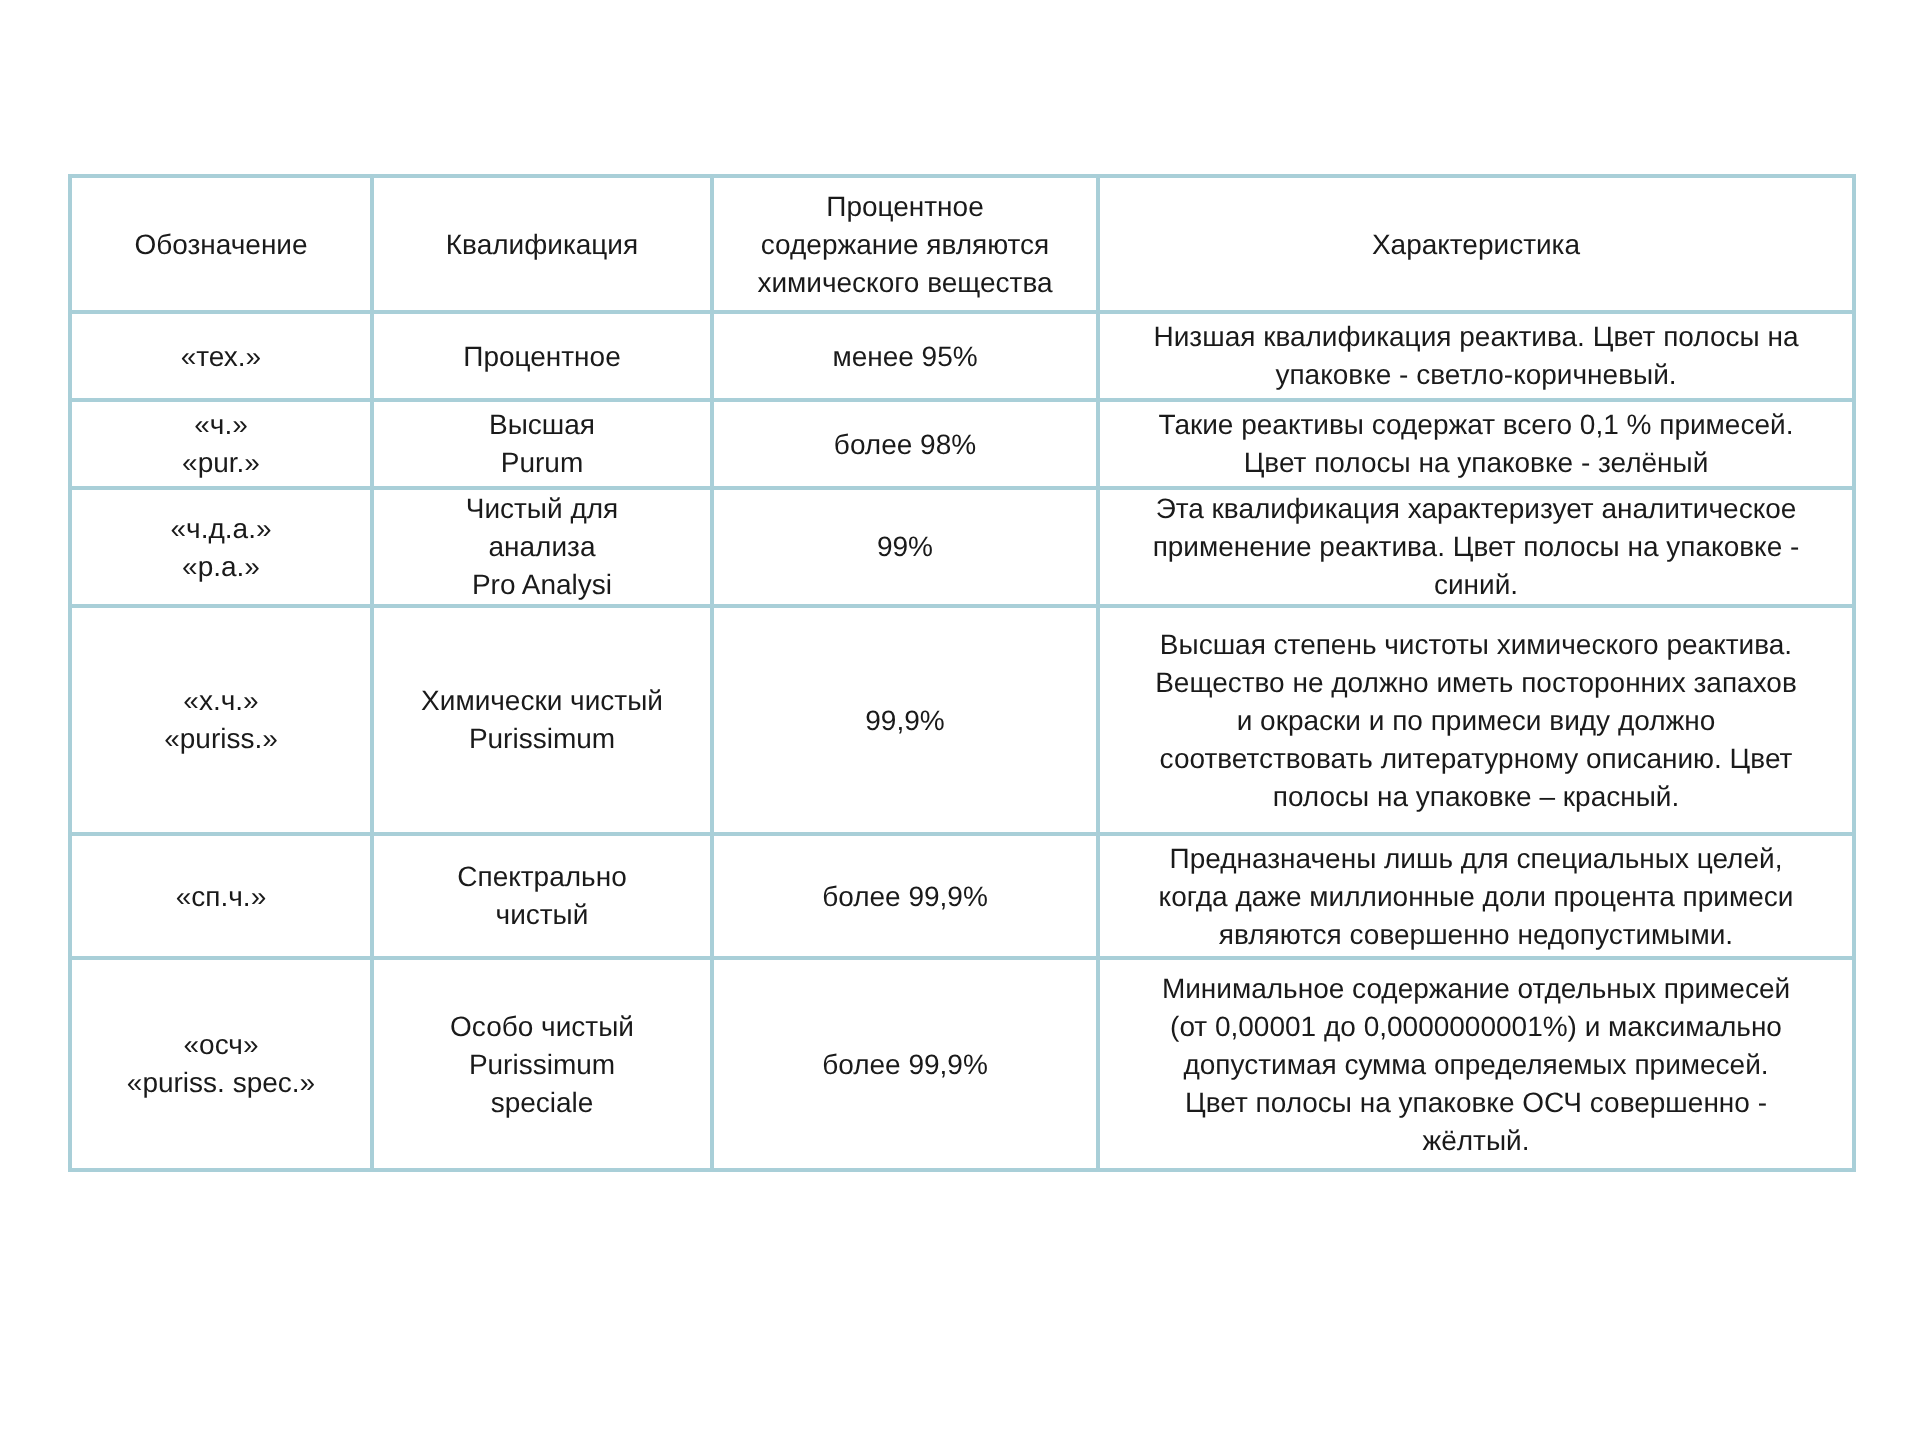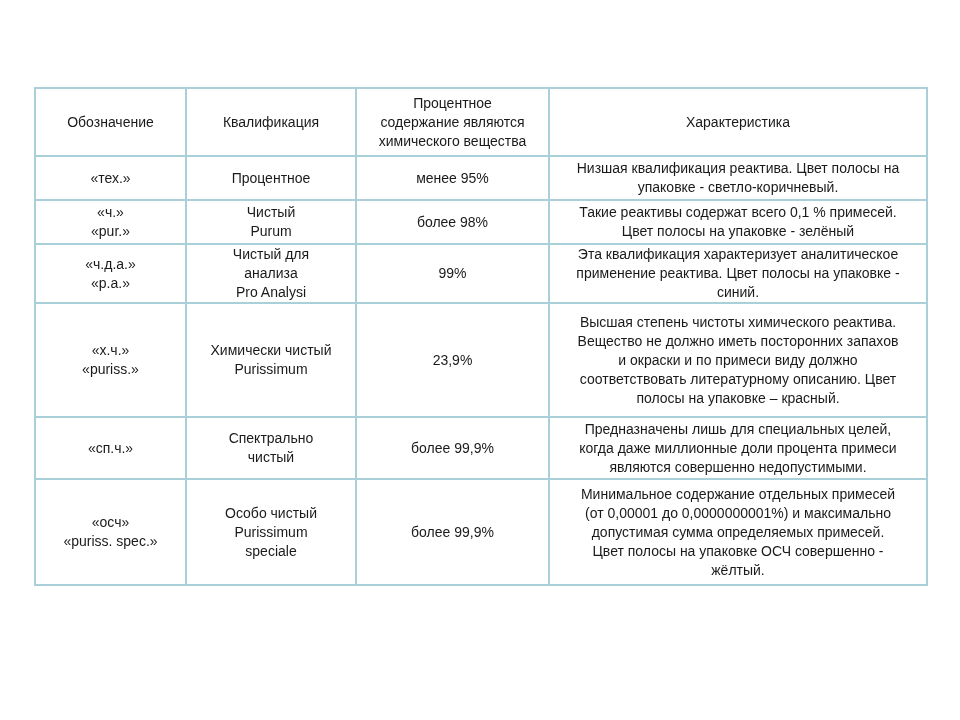--- a/index.html
+++ b/index.html
@@ -59,21 +59,21 @@
         <span class="line">Низшая квалификация реактива. Цвет полосы на</span>
         <span class="line">упаковке - светло-коричневый.</span>
       </td>
     </tr>
     <tr class="r2">
       <td>
         <span class="line">«ч.»</span>
         <span class="line">«pur.»</span>
       </td>
       <td>
-        <span class="line">Чистый</span>
+        <span class="line">Высшая</span>
         <span class="line">Purum</span>
       </td>
       <td>более 98%</td>
       <td>
         <span class="line">Такие реактивы содержат всего 0,1 % примесей.</span>
         <span class="line">Цвет полосы на упаковке - зелёный</span>
       </td>
     </tr>
     <tr class="r3">
       <td>
@@ -93,21 +93,21 @@
     </tr>
     <tr class="r4">
       <td>
         <span class="line">«х.ч.»</span>
         <span class="line">«puriss.»</span>
       </td>
       <td>
         <span class="line">Химически чистый</span>
         <span class="line">Purissimum</span>
       </td>
-      <td>23,9%</td>
+      <td>99,9%</td>
       <td>
         <span class="line">Высшая степень чистоты химического реактива.</span>
         <span class="line">Вещество не должно иметь посторонних запахов</span>
         <span class="line">и окраски и по примеси виду должно</span>
         <span class="line">соответствовать литературному описанию. Цвет</span>
         <span class="line">полосы на упаковке – красный.</span>
       </td>
     </tr>
     <tr class="r5">
       <td>

